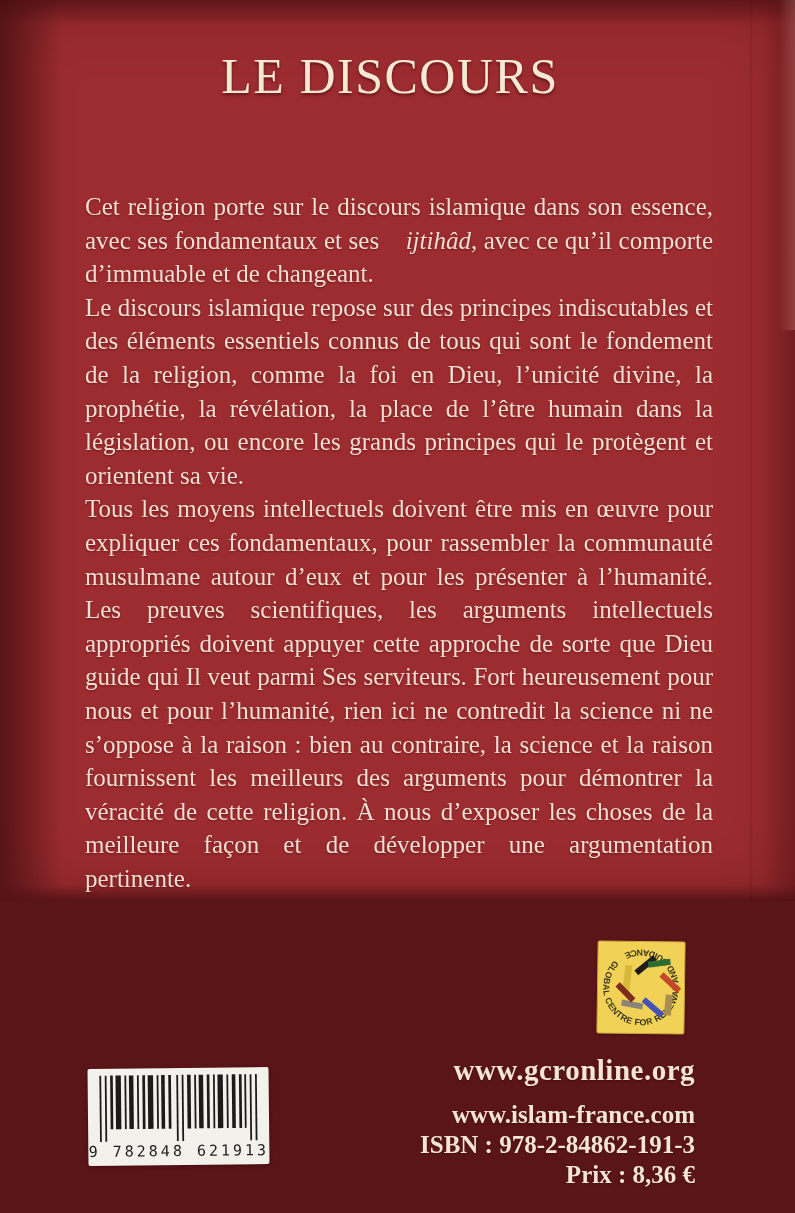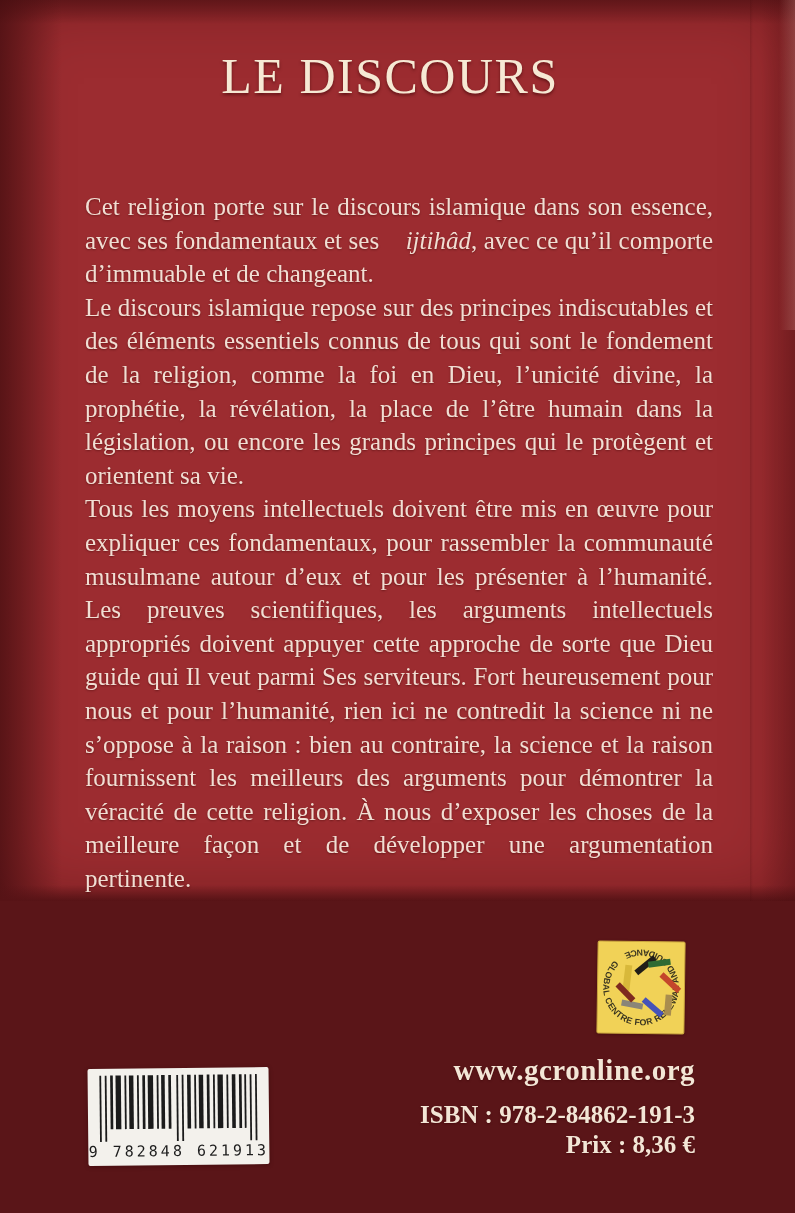--- a/index.html
+++ b/index.html
@@ -157,17 +157,18 @@
         <rect x="78" y="58" width="8" height="24" fill="#a98d4e" transform="rotate(4 82 70)"></rect>
         <rect x="50" y="69.5" width="28" height="7" fill="#4553b8" transform="rotate(40 64 73)"></rect>
         <rect x="27.5" y="66.5" width="25" height="7" fill="#8a8578" transform="rotate(10 40 70)"></rect>
         <rect x="19" y="52.5" width="26" height="7" fill="#7e2a1f" transform="rotate(45 32 56)"></rect>
       </g>
     </svg>
   </div>
 
   <div class="footer-links">
     <div class="link-gcr">www.gcronline.org</div>
+    <div class="link-islam">www.islam-france.com</div>
     <div class="isbn-line">ISBN : 978-2-84862-191-3</div>
     <div class="price-line">Prix : 8,36 €</div>
   </div>
 
 </div>
 
 </body></html>

